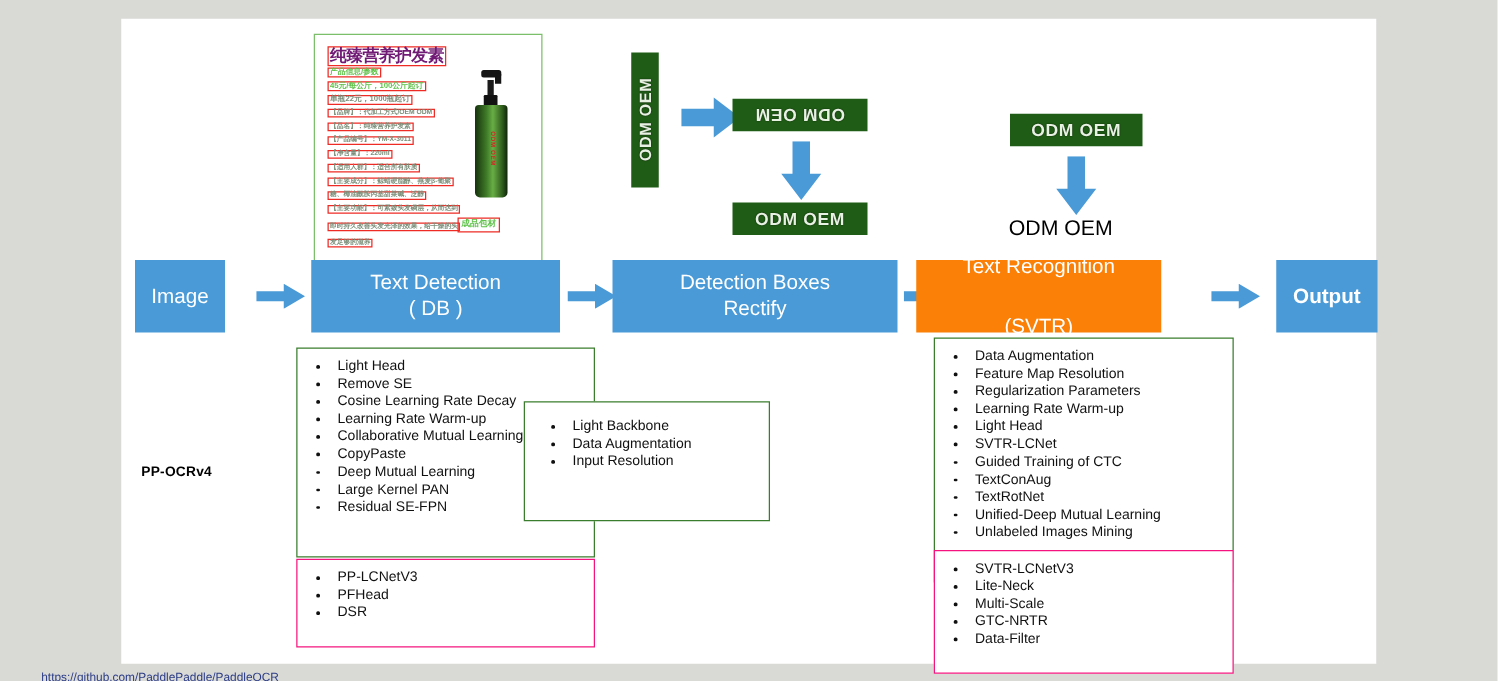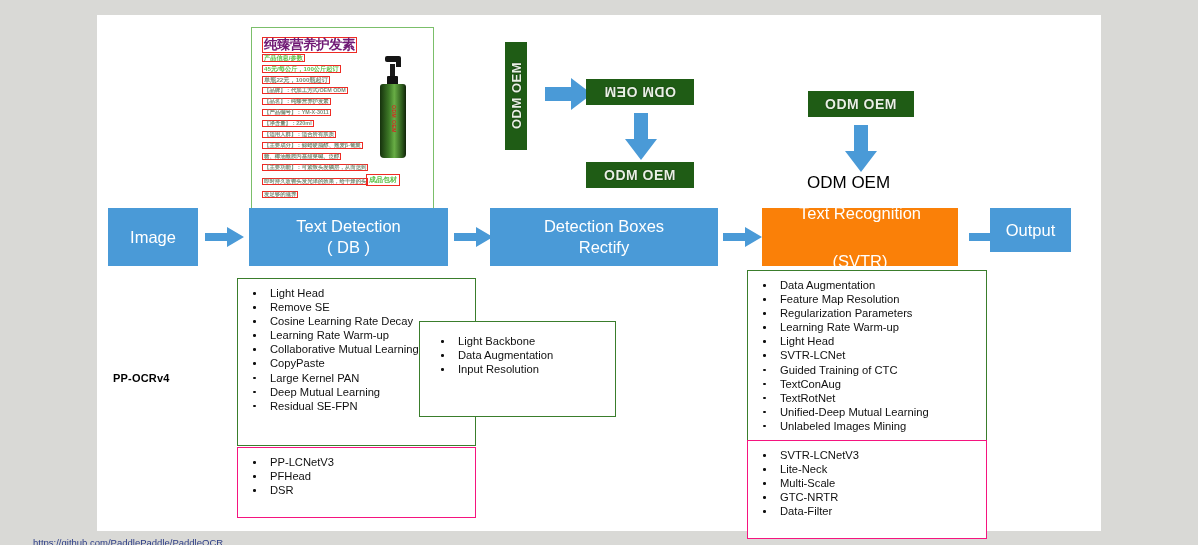--- a/index.html
+++ b/index.html
@@ -160,21 +160,21 @@
   <div class="greencrop" style="left:711px;top:76px;width:106px;height:26px;font-size:14px;">
     <span>ODM OEM</span>
   </div>
 
   <svg class="arrow-d" style="left:747px;top:110px;" width="34" height="48" viewBox="0 0 34 48">
     <path d="M10 0 L24 0 L24 26 L33 26 L17 47 L1 26 L10 26 Z" fill="#4a9ad7"></path>
   </svg>
 
   <div id="plainocr" style="left:710px;top:158px;">ODM OEM</div>
 
-  <div class="pbox blue" style="left:11px;top:193px;width:90px;height:58px;">
+  <div class="pbox blue" style="left:11px;top:193px;width:72px;height:58px;">
     <div>Image</div>
   </div>
 
   <svg class="parrow" style="left:108px;top:212px;" width="40" height="20" viewBox="0 0 40 20">
     <path d="M0 6 L22 6 L22 0 L39 10 L22 20 L22 14 L0 14 Z" fill="#4a9ad7"></path>
   </svg>
 
   <div class="pbox blue" style="left:152px;top:193px;width:199px;height:58px;justify-content:center;">
     <div>Text Detection</div>
     <div>( DB )</div>
@@ -186,45 +186,45 @@
 
   <div class="pbox blue" style="left:393px;top:193px;width:228px;height:58px;">
     <div>Detection Boxes</div>
     <div>Rectify</div>
   </div>
 
   <svg class="parrow" style="left:626px;top:212px;" width="40" height="20" viewBox="0 0 40 20">
     <path d="M0 6 L22 6 L22 0 L39 10 L22 20 L22 14 L0 14 Z" fill="#4a9ad7"></path>
   </svg>
 
-  <div class="pbox orange" style="left:665px;top:193px;width:196px;height:58px;gap:27px;">
+  <div class="pbox orange" style="left:636px;top:193px;width:196px;height:58px;gap:27px;">
     <div>Text Recognition</div>
     <div>(SVTR)</div>
   </div>
 
   <svg class="parrow" style="left:872px;top:212px;" width="40" height="20" viewBox="0 0 40 20">
     <path d="M0 6 L22 6 L22 0 L39 10 L22 20 L22 14 L0 14 Z" fill="#4a9ad7"></path>
   </svg>
 
-  <div class="pbox blue" style="left:893px;top:193px;width:81px;height:44px;">
+  <div class="pbox blue" style="left:924px;top:193px;width:81px;height:58px;font-weight:bold;">
     <div>Output</div>
   </div>
 
   <div id="ocr-label">PP-OCRv4</div>
 
   <div class="bulletbox green" style="left:140px;top:263px;width:225px;height:152px;">
     <ul>
       <li>Light Head</li>
       <li>Remove SE</li>
       <li>Cosine Learning Rate Decay</li>
       <li>Learning Rate Warm-up</li>
       <li>Collaborative Mutual Learning</li>
       <li>CopyPaste</li>
+      <li>Deep Mutual Learning</li>
       <li>Large Kernel PAN</li>
-      <li>Deep Mutual Learning</li>
       <li>Residual SE-FPN</li>
     </ul>
   </div>
 
   <div class="bulletbox pink" style="left:140px;top:432px;width:225px;height:55px;">
     <ul>
       <li>PP-LCNetV3</li>
       <li>PFHead</li>
       <li>DSR</li>
     </ul>

